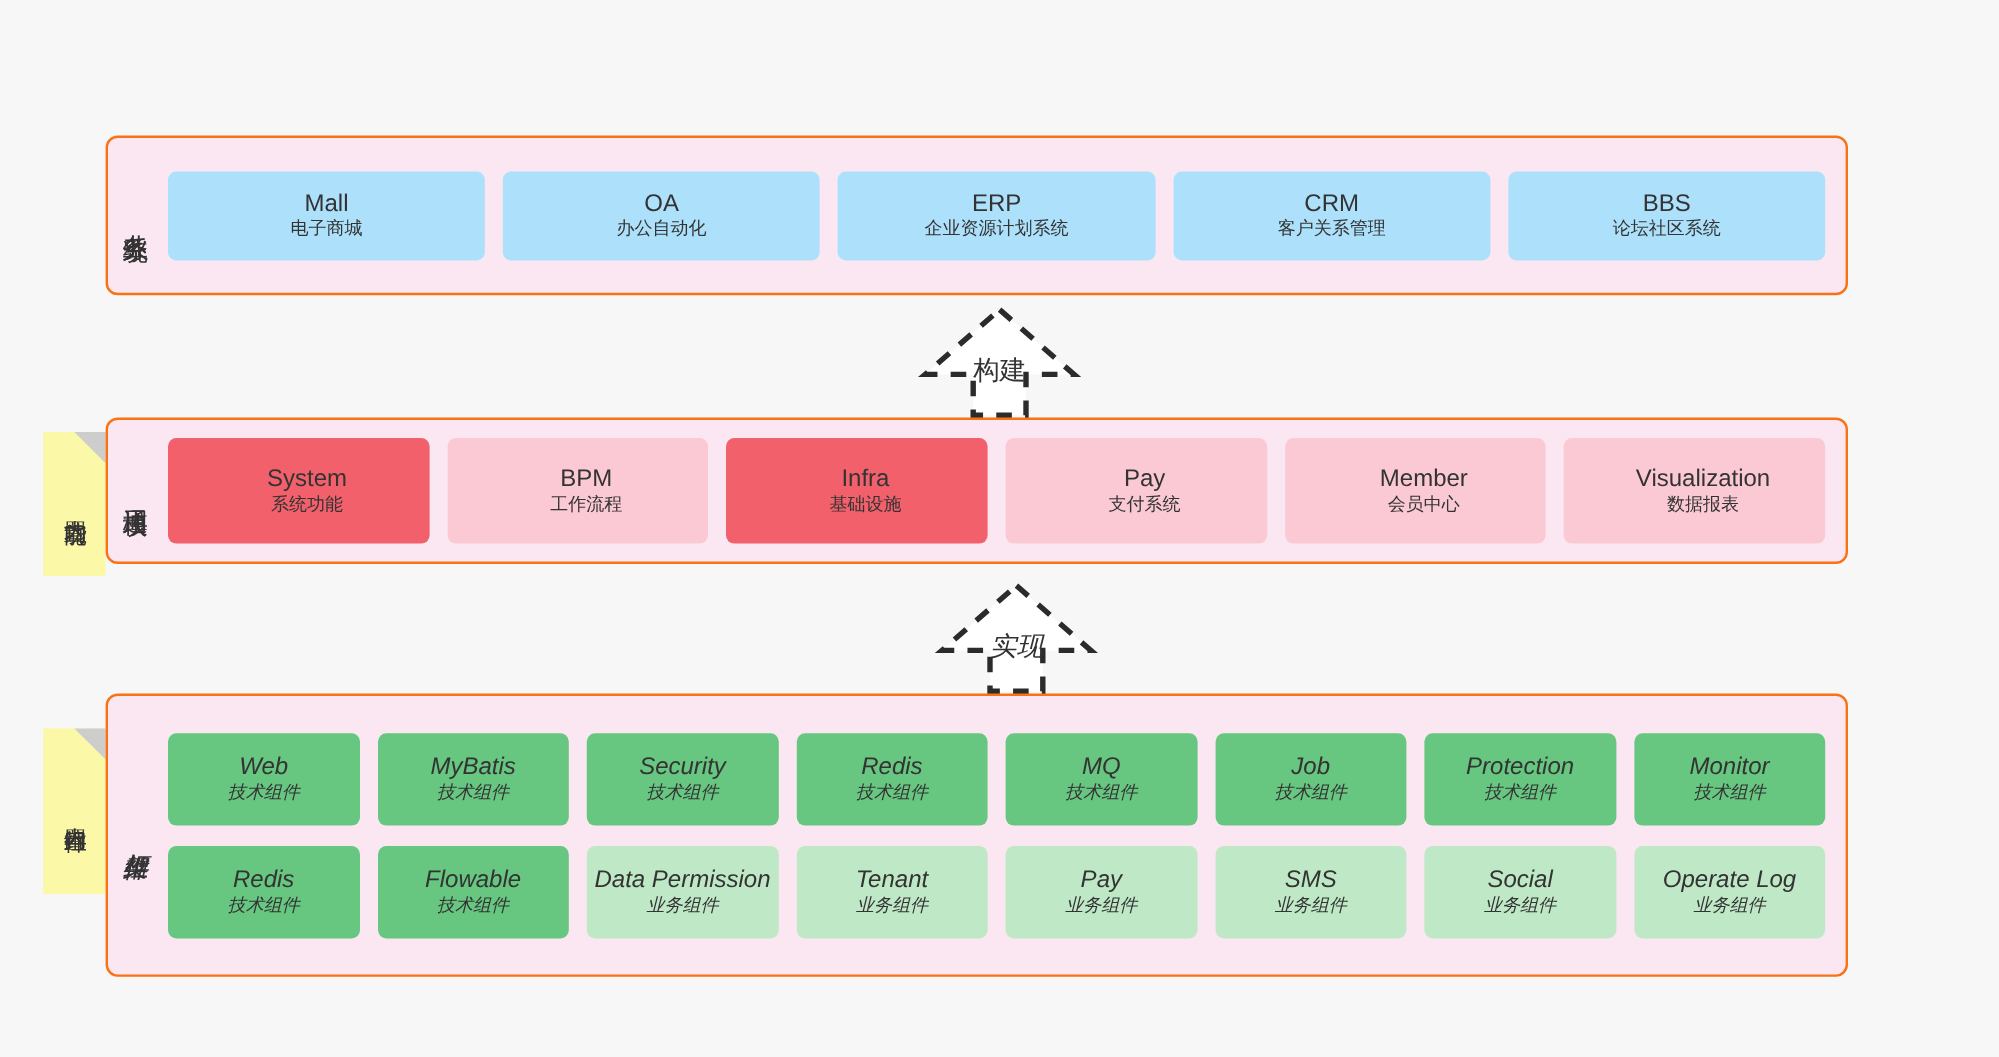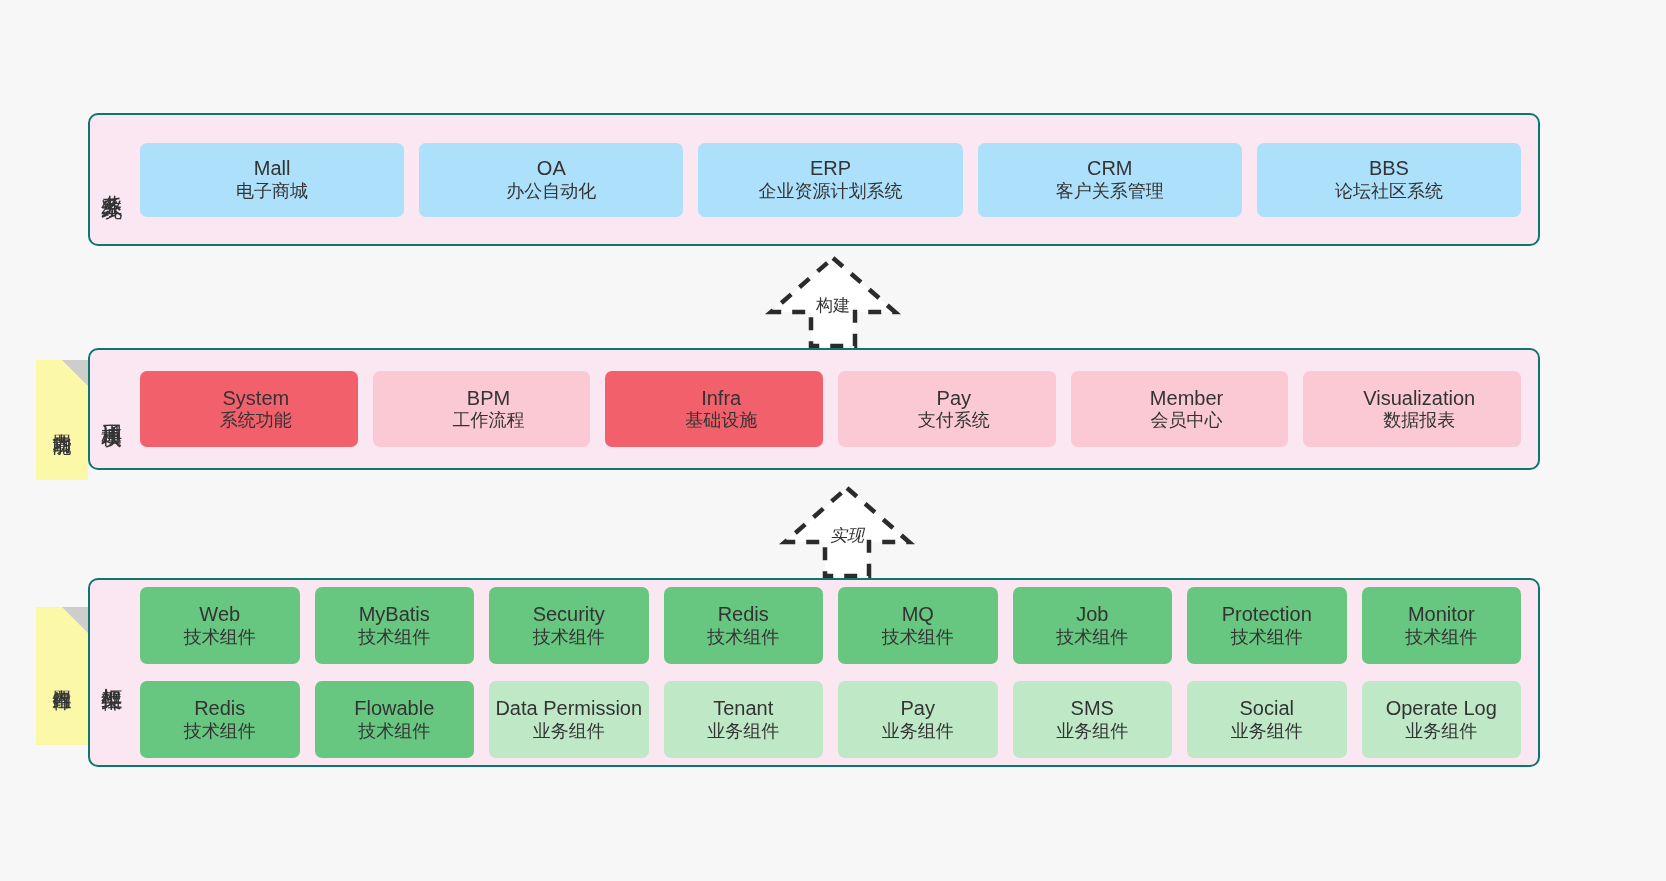--- a/index.html
+++ b/index.html
@@ -20,21 +20,21 @@
     left: 0; top: 0;
     width: 1666px;
     height: 881px;
   }
 
   
   .layer {
     position: absolute;
     box-sizing: border-box;
     background: #fae7f2;
-    border: 2px solid #0f766e;
+    border: 2px solid #f97316;
     border-radius: 10px;
     display: flex;
     align-items: stretch;
   }
   .layer-title {
     flex: 0 0 auto;
     width: 44px;
     display: flex;
     align-items: center;
     justify-content: center;
@@ -72,38 +72,38 @@
     line-height: 1.18;
     padding: 4px 6px;
     box-sizing: border-box;
   }
   .cell .en {
     font-size: 20px;
     color: #333333;
     white-space: normal;
   }
   .cell .cn {
-    font-size: 18px;
+    font-size: 15px;
     color: #333333;
   }
 
   
   .c-blue       { background: #ace0fb; }
   .c-red        { background: #f2606b; }
   .c-pink       { background: #fbc9d4; }
   .c-green      { background: #67c680; }
   .c-lightgreen { background: #bee8c6; }
 
   
   #layer-business { left: 88px;  top: 113px; width: 1452px; height: 133px; }
   #layer-common   { left: 88px;  top: 348px; width: 1452px; height: 122px; }
-  #layer-frame    { left: 88px;  top: 578px; width: 1452px; height: 189px; }
+  #layer-frame    { left: 88px;  top: 578px; width: 1452px; height: 236px; font-style: italic; }
 
   #layer-business .cell { height: 74px; }
-  #layer-common   .cell { height: 76px; padding-left: 20px; }
+  #layer-common   .cell { height: 88px; padding-left: 20px; }
   #layer-frame    .cell { height: 77px; }
 
   
   .sticky {
     position: absolute;
     width: 52px;
     background: #fbf8a8;
     box-sizing: border-box;
     display: flex;
     align-items: center;
@@ -136,21 +136,21 @@
     height: 100px;
   }
   #connector-build   { left: 748px; top: 252px; }
   #connector-impl    { left: 762px; top: 482px; }
   .connector svg { display: block; }
   .conn-label {
     position: absolute;
     left: 0;
     width: 100%;
     text-align: center;
-    font-size: 17px;
+    font-size: 22px;
     color: #333333;
     user-select: none;
   }
   #connector-build .conn-label { top: 42px; }
   #connector-impl  .conn-label { top: 42px; font-style: italic; }
 </style>
 </head>
 <body>
 
 <div id="canvas">

